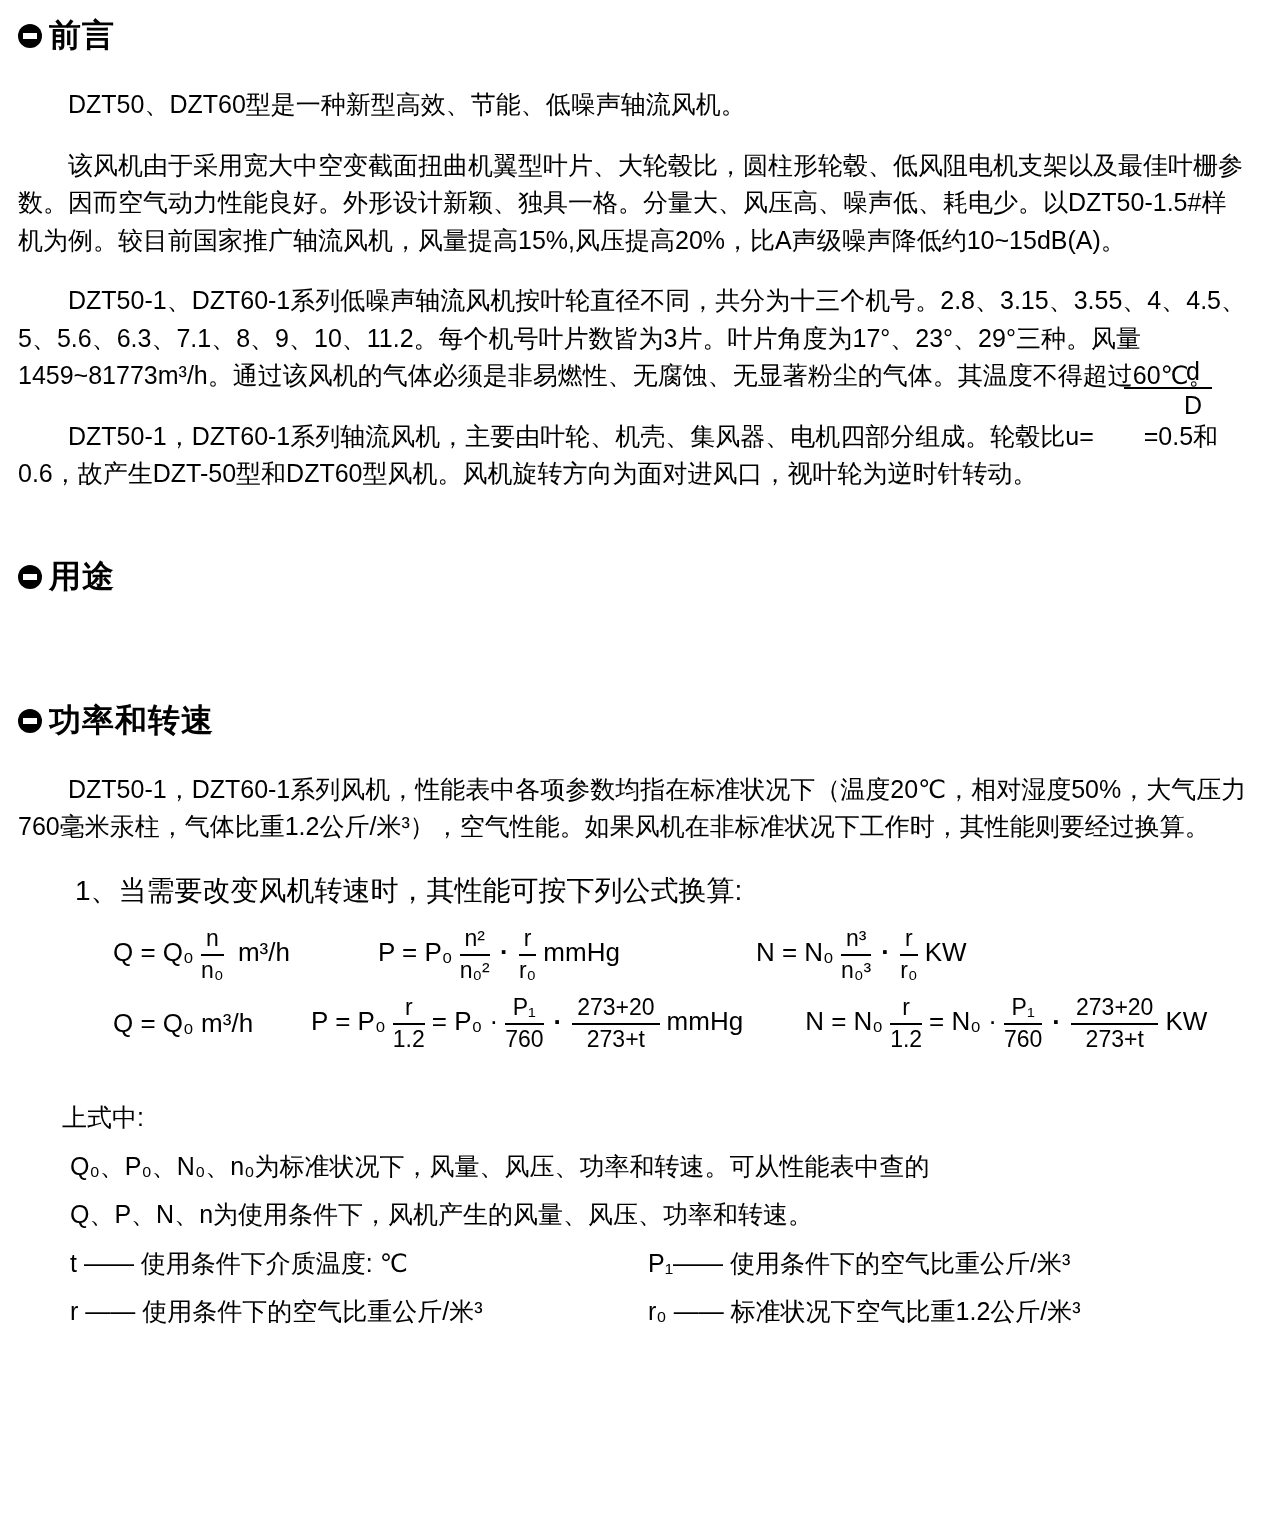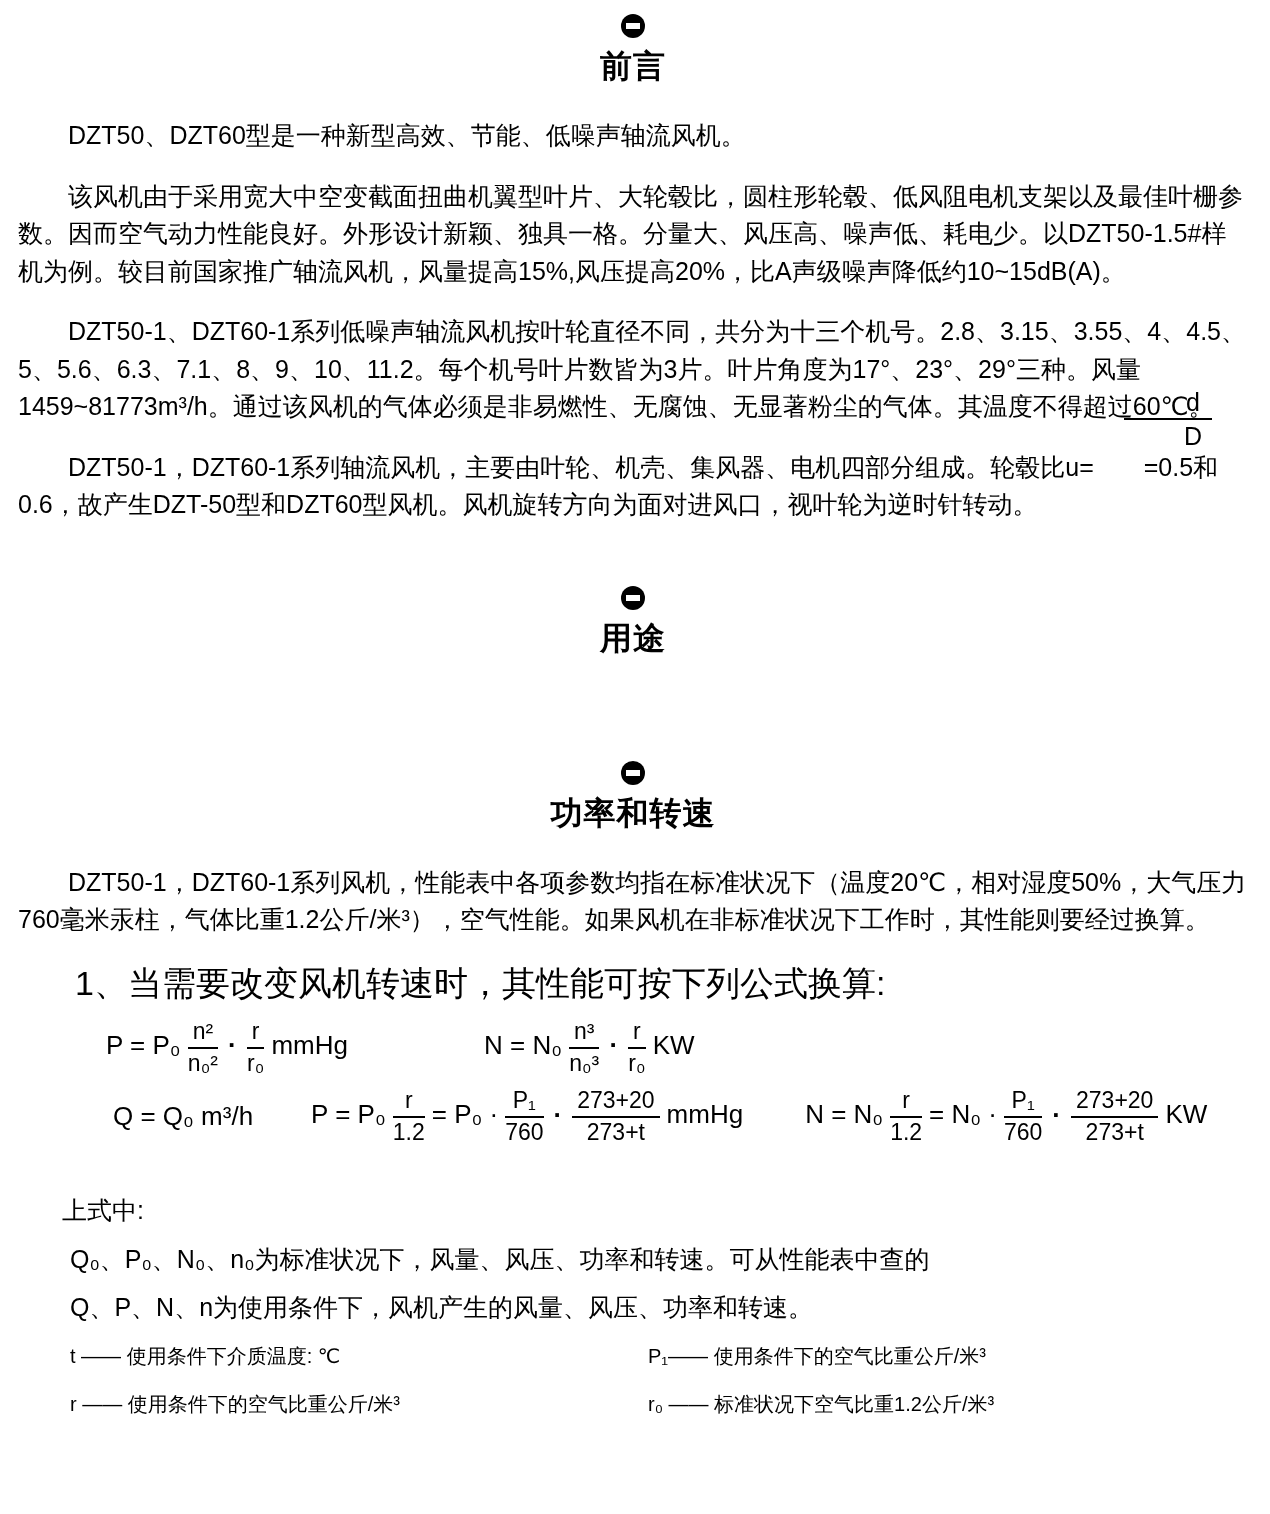--- a/index.html
+++ b/index.html
@@ -1,21 +1,21 @@
 <!DOCTYPE html>
 <html><head>
 <meta charset="utf-8">
 <style>
   html,body { margin:0; padding:0; background:#fff; }
   body { color:#000; font-family:"Liberation Sans","DejaVu Sans",sans-serif; }
   .page { position:relative; width:1270px; min-height:1514px; box-sizing:border-box;
           padding:14px 22px 24px 18px; background:#fff; overflow:hidden; }
 
   
-  .sec-h { display:flex; align-items:center; gap:7px; font-size:32px; font-weight:bold; letter-spacing:1px;flex-direction:column; }
+  .sec-h { display:flex; align-items:center; gap:7px; font-size:32px; font-weight:bold; letter-spacing:1px; }
   .bullet { width:24px; height:24px; border-radius:50%; background:#000; position:relative; flex:0 0 24px; }
   .bullet::after { content:""; position:absolute; left:5px; right:5px; top:9px; height:6px; background:#fff; }
 
   
   .para { font-size:25px; line-height:37.5px; text-indent:2em; margin:0; }
   .noindent { text-indent:0; }
   .rel { position:relative; }
 
   
   .frac { display:inline-flex; flex-direction:column; text-align:center; vertical-align:middle;
@@ -23,23 +23,23 @@
   .frac .num { border-bottom:2px solid #000; padding:0 5px 1px; }
   .frac .den { padding-top:1px; }
 
   .formula-row { display:flex; align-items:center; font-size:26px; white-space:nowrap; }
   .fpart { white-space:pre; }
   .dot { margin:0 3px; font-weight:bold; }
 
   .hub-frac { position:absolute; left:1106px; top:-62px; margin:0; font-size:25px; }
   .hub-frac .num { padding:0 12px 1px; }
 
-  .item-line { font-size:34px; line-height:37.5px; margin:0; padding-left:57px; }
+  .item-line { font-size:28px; line-height:37.5px; margin:0; padding-left:57px; }
 
-  .legend-row { display:flex; font-size:20px; line-height:37.5px; }
+  .legend-row { display:flex; font-size:25px; line-height:37.5px; }
   .legend-col1 { margin-left:52px; width:578px; }
 
   
   .mt-p1 { margin-top:28px; }
   .mt-p  { margin-top:23px; }
   .mt-usage-h { margin-top:62px; }
   .mt-conv-h { margin-top:100px; }
   .mt-item1 { margin-top:26px; }
   .mt-row1 { margin-top:16px; margin-bottom:10px; }
   .mt-item2 { margin-top:42px; }
@@ -86,20 +86,26 @@
   <div class="sec-h mt-conv-h">
     <span class="bullet"></span>
     <span>功率和转速</span>
   </div>
 
   <p class="para mt-p1">DZT50-1，DZT60-1系列风机，性能表中各项参数均指在标准状况下（温度20℃，相对湿度50%，大气压力760毫米汞柱，气体比重1.2公斤/米³），空气性能。如果风机在非标准状况下工作时，其性能则要经过换算。</p>
 
   <p class="item-line mt-item1">1、当需要改变风机转速时，其性能可按下列公式换算:</p>
 
   <div class="formula-row mt-row1">
+    <span class="formula ml-f1">
+      <span class="fpart">Q = Q₀</span><span class="frac">
+          <span class="num">n</span>
+          <span class="den">n₀</span>
+        </span><span class="fpart"> m³/h</span>
+    </span>
     <span class="formula ml-f2">
       <span class="fpart">P = P₀</span><span class="frac">
           <span class="num">n²</span>
           <span class="den">n₀²</span>
         </span><span class="dot">·</span><span class="frac">
           <span class="num">r</span>
           <span class="den">r₀</span>
         </span><span class="fpart">mmHg</span>
     </span>
     <span class="formula ml-f3">

